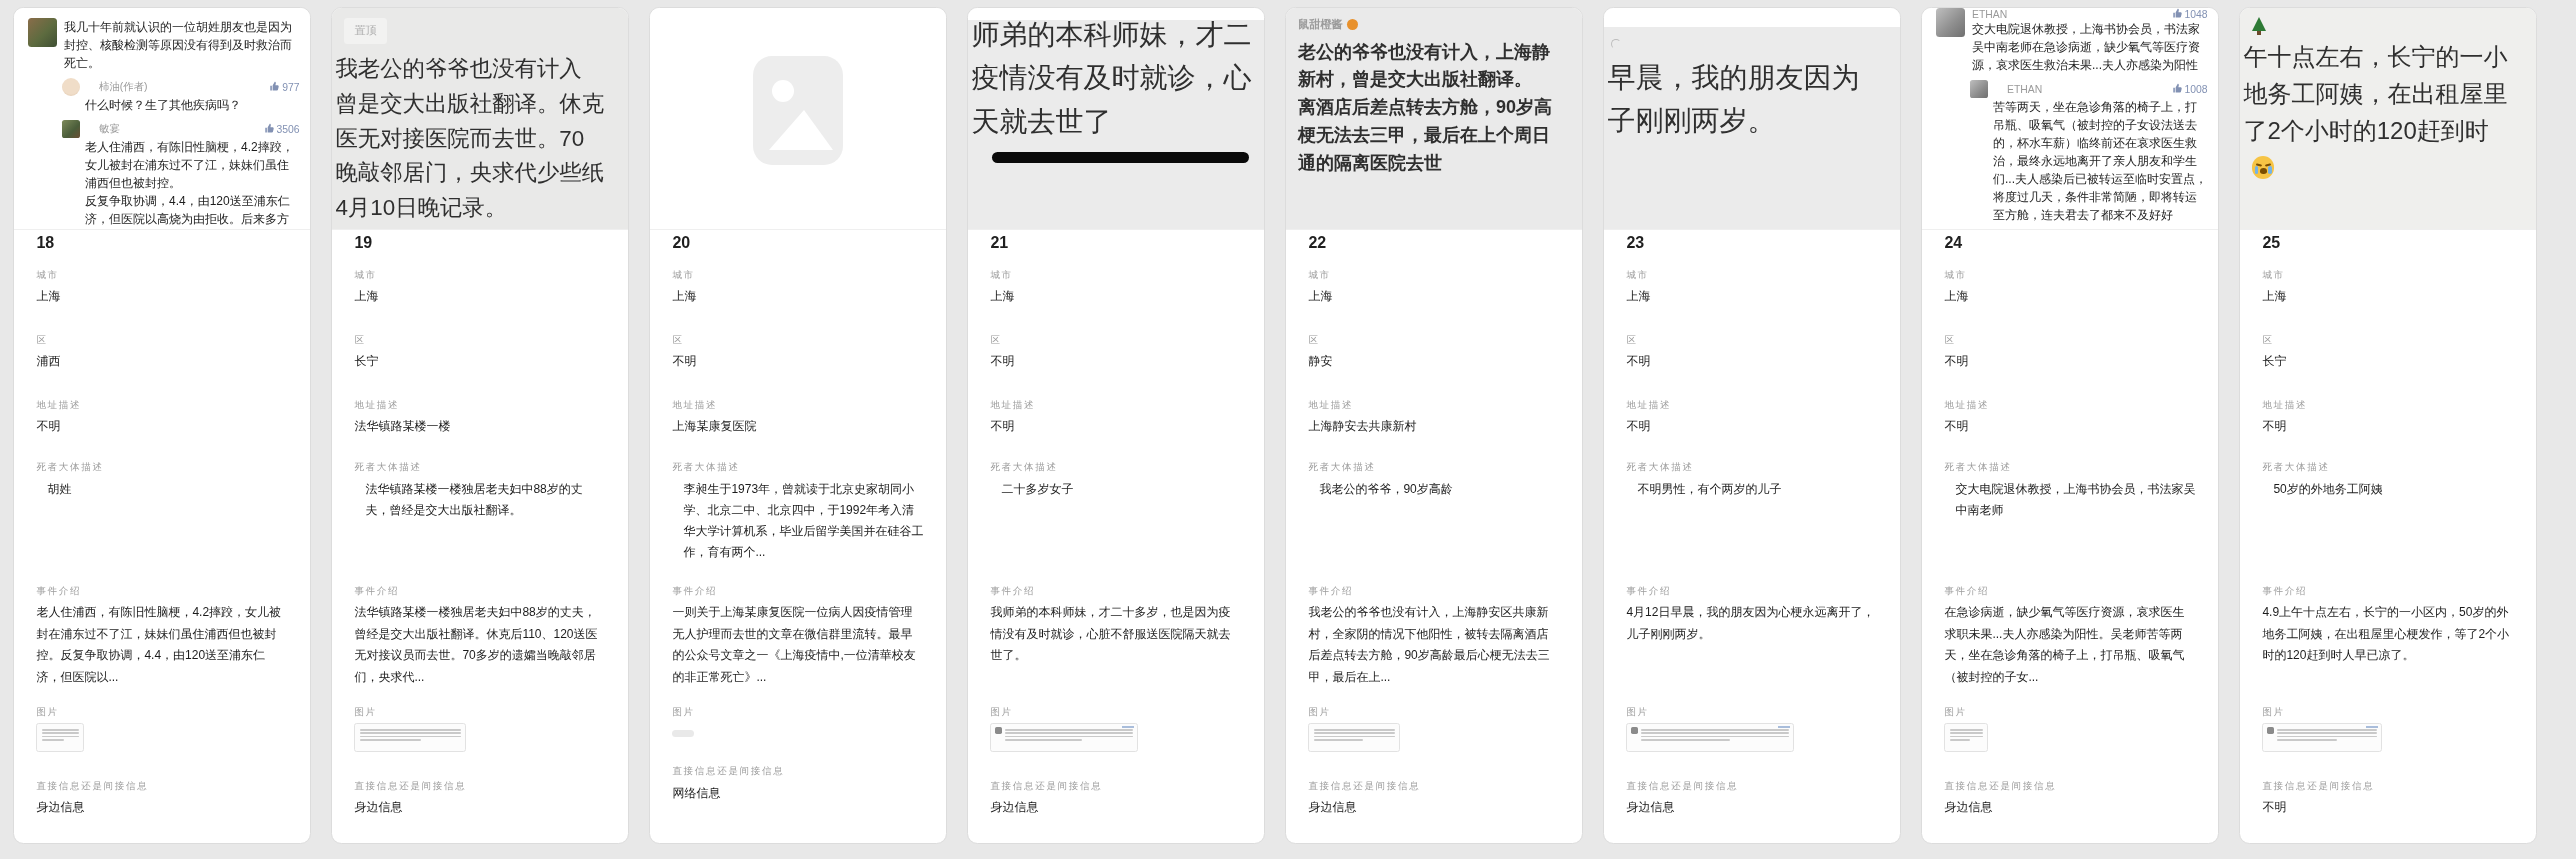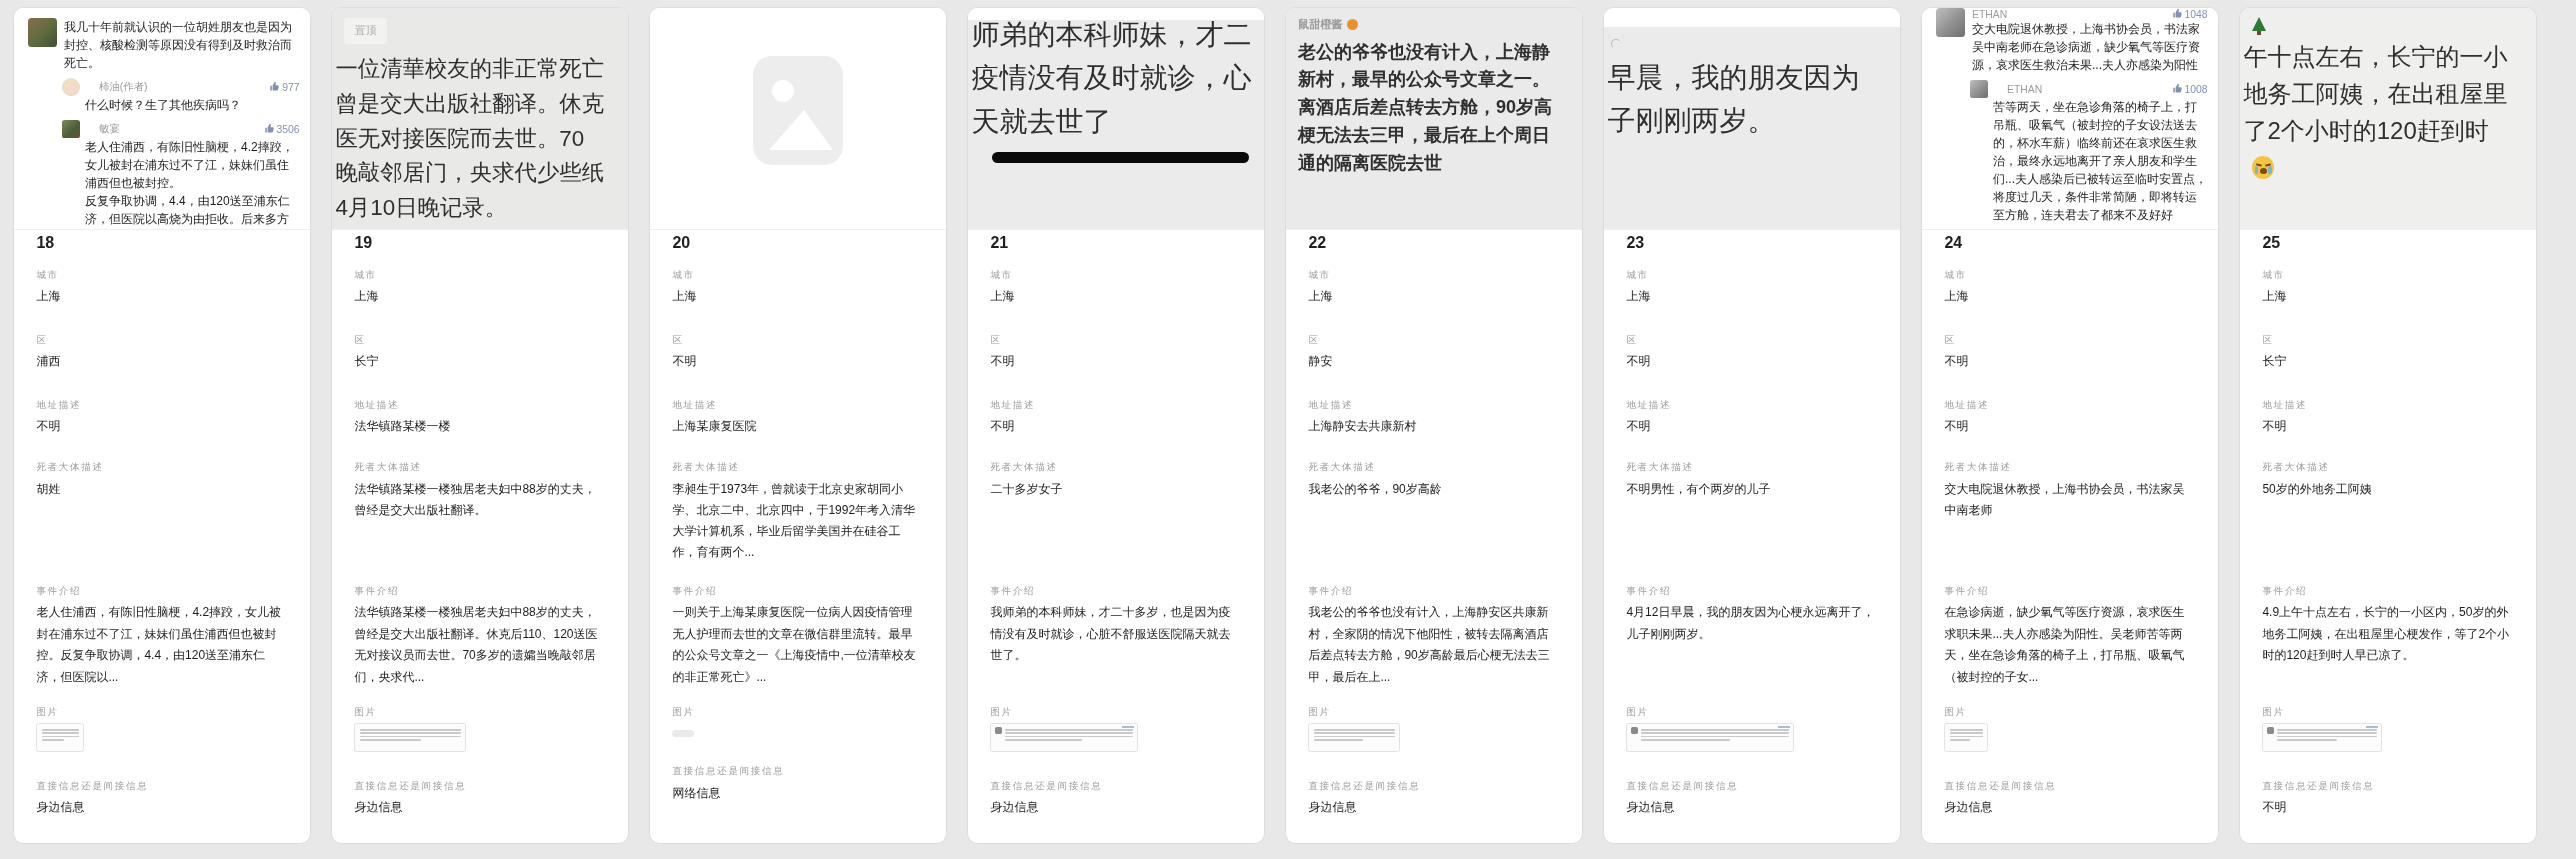--- a/index.html
+++ b/index.html
@@ -22,21 +22,21 @@
   .content{padding:0 22.4px;}
   .num{margin-top:1px;font-size:16px;font-weight:700;color:#1f1f1f;line-height:24px;}
   .group{margin-top:26px;}
   .g-city{margin-top:14px;}
   .g-deceased{margin-top:24px;}
   .g-event{margin-top:4.3px;}
   .g-image{margin-top:15.5px;}
   .g-direct{margin-top:28px;}
   .label{font-size:9.5px;color:#9c9c9c;letter-spacing:1.7px;line-height:12px;}
   .value{font-size:12px;color:#1c1c1c;line-height:21.6px;margin-top:5.2px;word-break:break-all;}
-  .v-deceased{height:102px;line-height:21px;overflow:hidden;}
+  .v-deceased{height:102px;line-height:21px;overflow:hidden;margin-left:11px;}
   .v-event{height:88px;overflow:hidden;}
   
   .c-main{display:flex;gap:7px;padding:10.4px 10.4px 0 14px;}
   .c-main.clipped{margin-top:-10.4px;}
   .avatar-lg{width:29px;height:29px;border-radius:3.5px;flex:none;}
   .c-col{flex:1;min-width:0;}
   .c-head{display:flex;align-items:center;gap:19px;}
   .c-name{font-size:10.4px;color:#9a9a9a;}
   .c-likes{margin-left:auto;font-size:10.4px;color:#8291b3;display:flex;align-items:center;gap:2.6px;}
   .c-text{font-size:12px;line-height:18px;color:#1d1d1d;white-space:pre-line;}
@@ -165,21 +165,21 @@
       <section class="group g-direct">
         <div class="label">直接信息还是间接信息</div>
         <div class="value">身边信息</div>
       </section>
     </div>
   </article>
 
   <article class="card">
     <div class="shot" style="background: rgb(233, 233, 232);">
         <div class="bt"><div class="bt-tag">置顶</div><div class="bt-lines" style="font-size: 22.4px;">
-            <div class="bt-line">一位清華校友的非正常死亡</div>
+            <div class="bt-line">我老公的爷爷也没有计入</div>
             <div class="bt-line">曾是交大出版社翻译。休克</div>
             <div class="bt-line">医无对接医院而去世。70</div>
             <div class="bt-line">晚敲邻居门，央求代少些纸</div>
             <div class="bt-line">4月10日晚记录。</div>
           </div></div>
       </div>
     <div class="content">
       <div class="num">19</div>
 
       <section class="group g-city">
@@ -332,21 +332,21 @@
 
   <article class="card">
     <div class="shot" style="background: rgb(234, 234, 234); font-weight: bold;">
         <div class="bt">
           <div class="bt-head">
             <span>鼠甜橙酱</span>
             <span class="orange-dot"></span>
           </div>
           <div class="bt-lines" style="margin-left: 0px; font-size: 18px;">
             <div class="bt-line">老公的爷爷也没有计入，上海静</div>
-            <div class="bt-line">新村，最早的公众号文章之一。</div>
+            <div class="bt-line">新村，曾是交大出版社翻译。</div>
             <div class="bt-line">离酒店后差点转去方舱，90岁高</div>
             <div class="bt-line">梗无法去三甲，最后在上个周日</div>
             <div class="bt-line">通的隔离医院去世</div>
           </div>
         </div>
       </div>
     <div class="content">
       <div class="num">22</div>
 
       <section class="group g-city">

